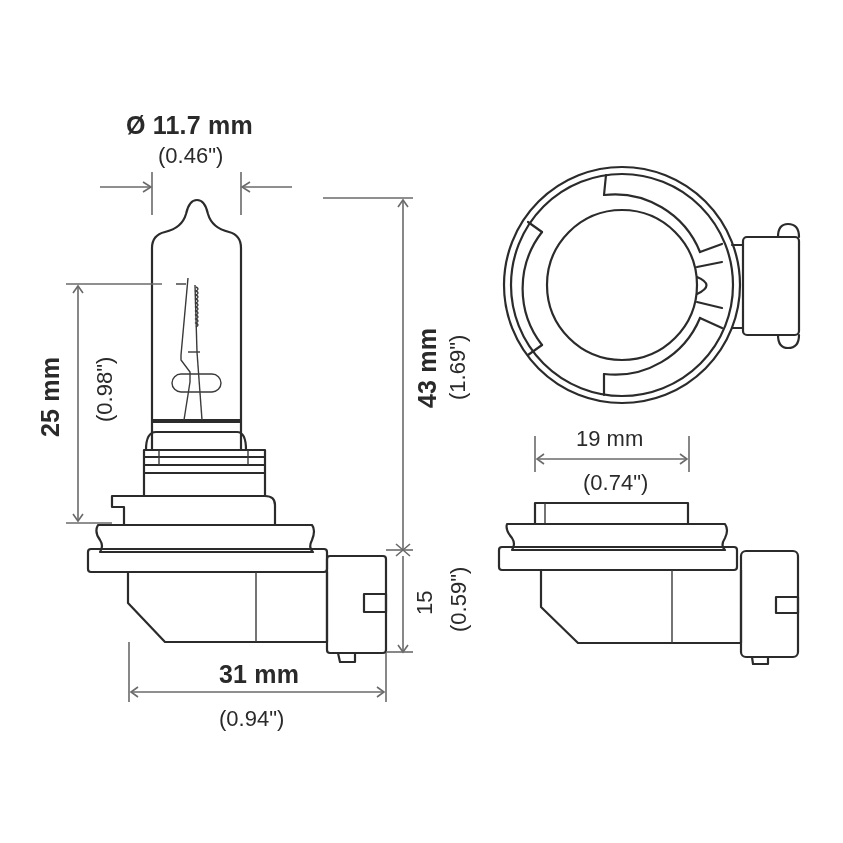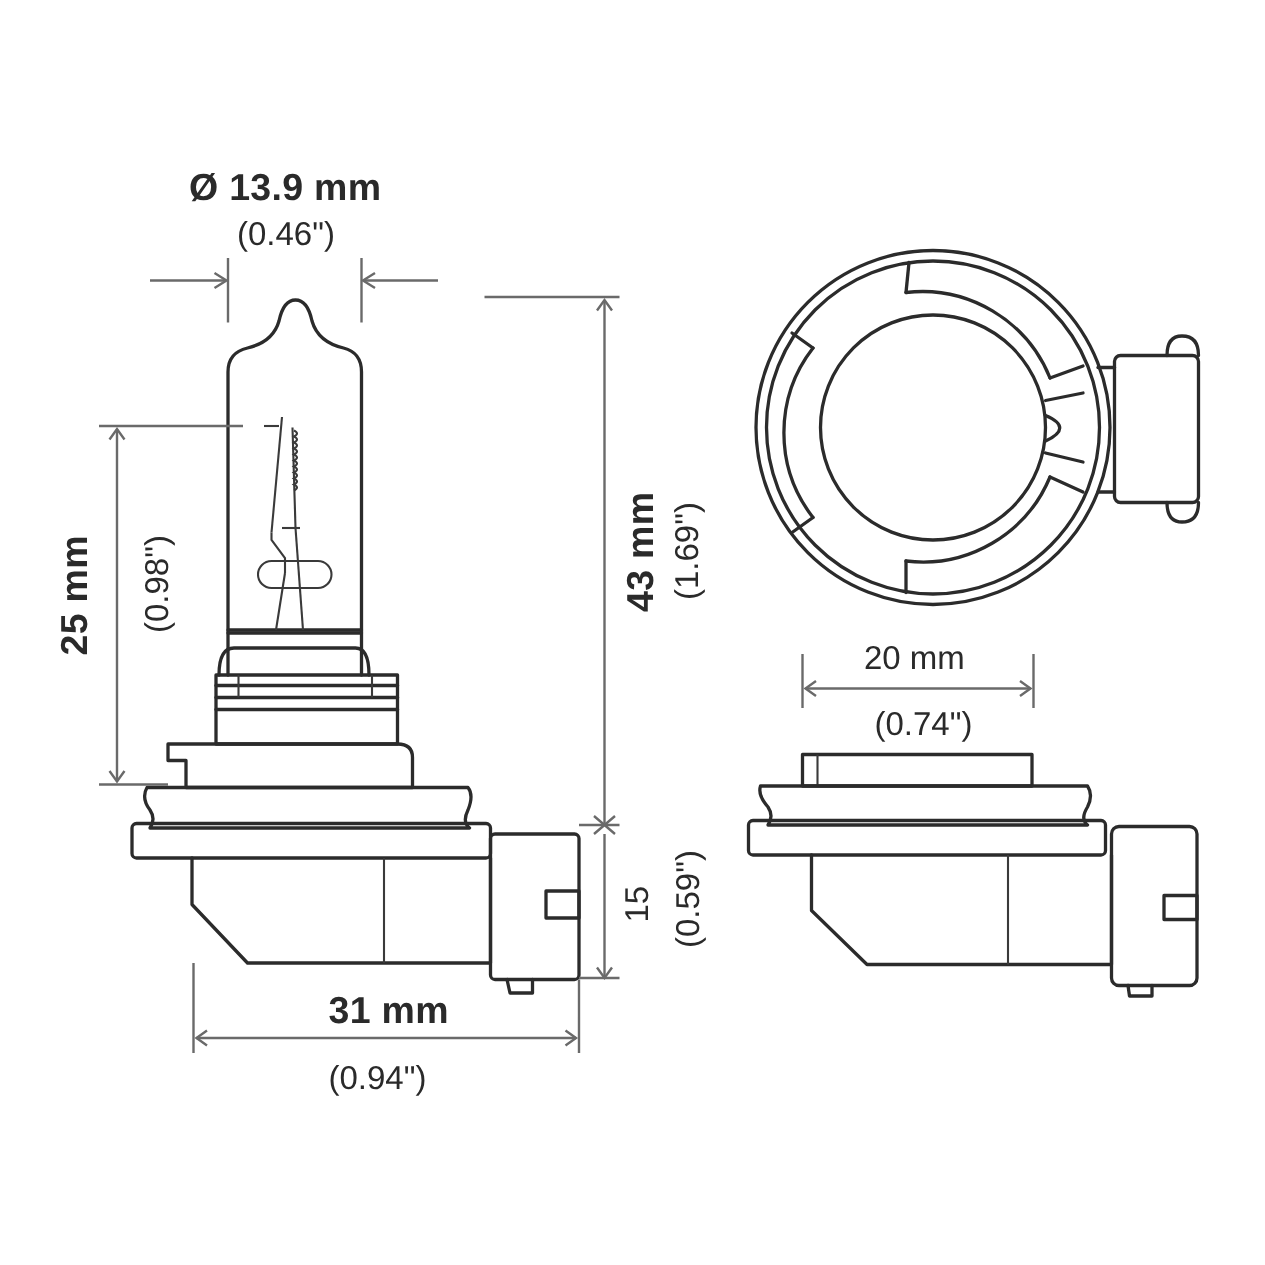--- a/index.html
+++ b/index.html
@@ -129,29 +129,29 @@
 
   <g>
     <line class="dim" x1="535" y1="436" x2="535" y2="472"></line>
     <line class="dim" x1="689" y1="436" x2="689" y2="472"></line>
     <line class="dim" x1="537" y1="459" x2="687" y2="459"></line>
     <path class="dim" d="M544,454 L537,459 L544,464"></path>
     <path class="dim" d="M680,454 L687,459 L680,464"></path>
   </g>
 </svg>
 
-<div class="lbl bold" style="left:126px; top:113px;">Ø 13.9 mm</div>
+<div class="lbl bold" style="left:126px; top:113px;">Ø 11.7 mm</div>
 <div class="lbl reg" style="left:158px; top:145px;">(0.46")</div>
 
 <div class="lbl bold rot" style="left:38px; top:437px;">25 mm</div>
 <div class="lbl reg rot" style="left:94px; top:422px;">(0.98")</div>
 
 <div class="lbl bold rot" style="left:415px; top:408px;">43 mm</div>
 <div class="lbl reg rot" style="left:447px; top:400px;">(1.69")</div>
 
 <div class="lbl reg rot" style="left:414px; top:615px;">15</div>
 <div class="lbl reg rot" style="left:448px; top:632px;">(0.59")</div>
 
 <div class="lbl bold" style="left:219px; top:662px;">31 mm</div>
 <div class="lbl reg" style="left:219px; top:708px;">(0.94")</div>
 
-<div class="lbl reg" style="left:576px; top:428px;">20 mm</div>
+<div class="lbl reg" style="left:576px; top:428px;">19 mm</div>
 <div class="lbl reg" style="left:583px; top:472px;">(0.74")</div>
 
 </body></html>

